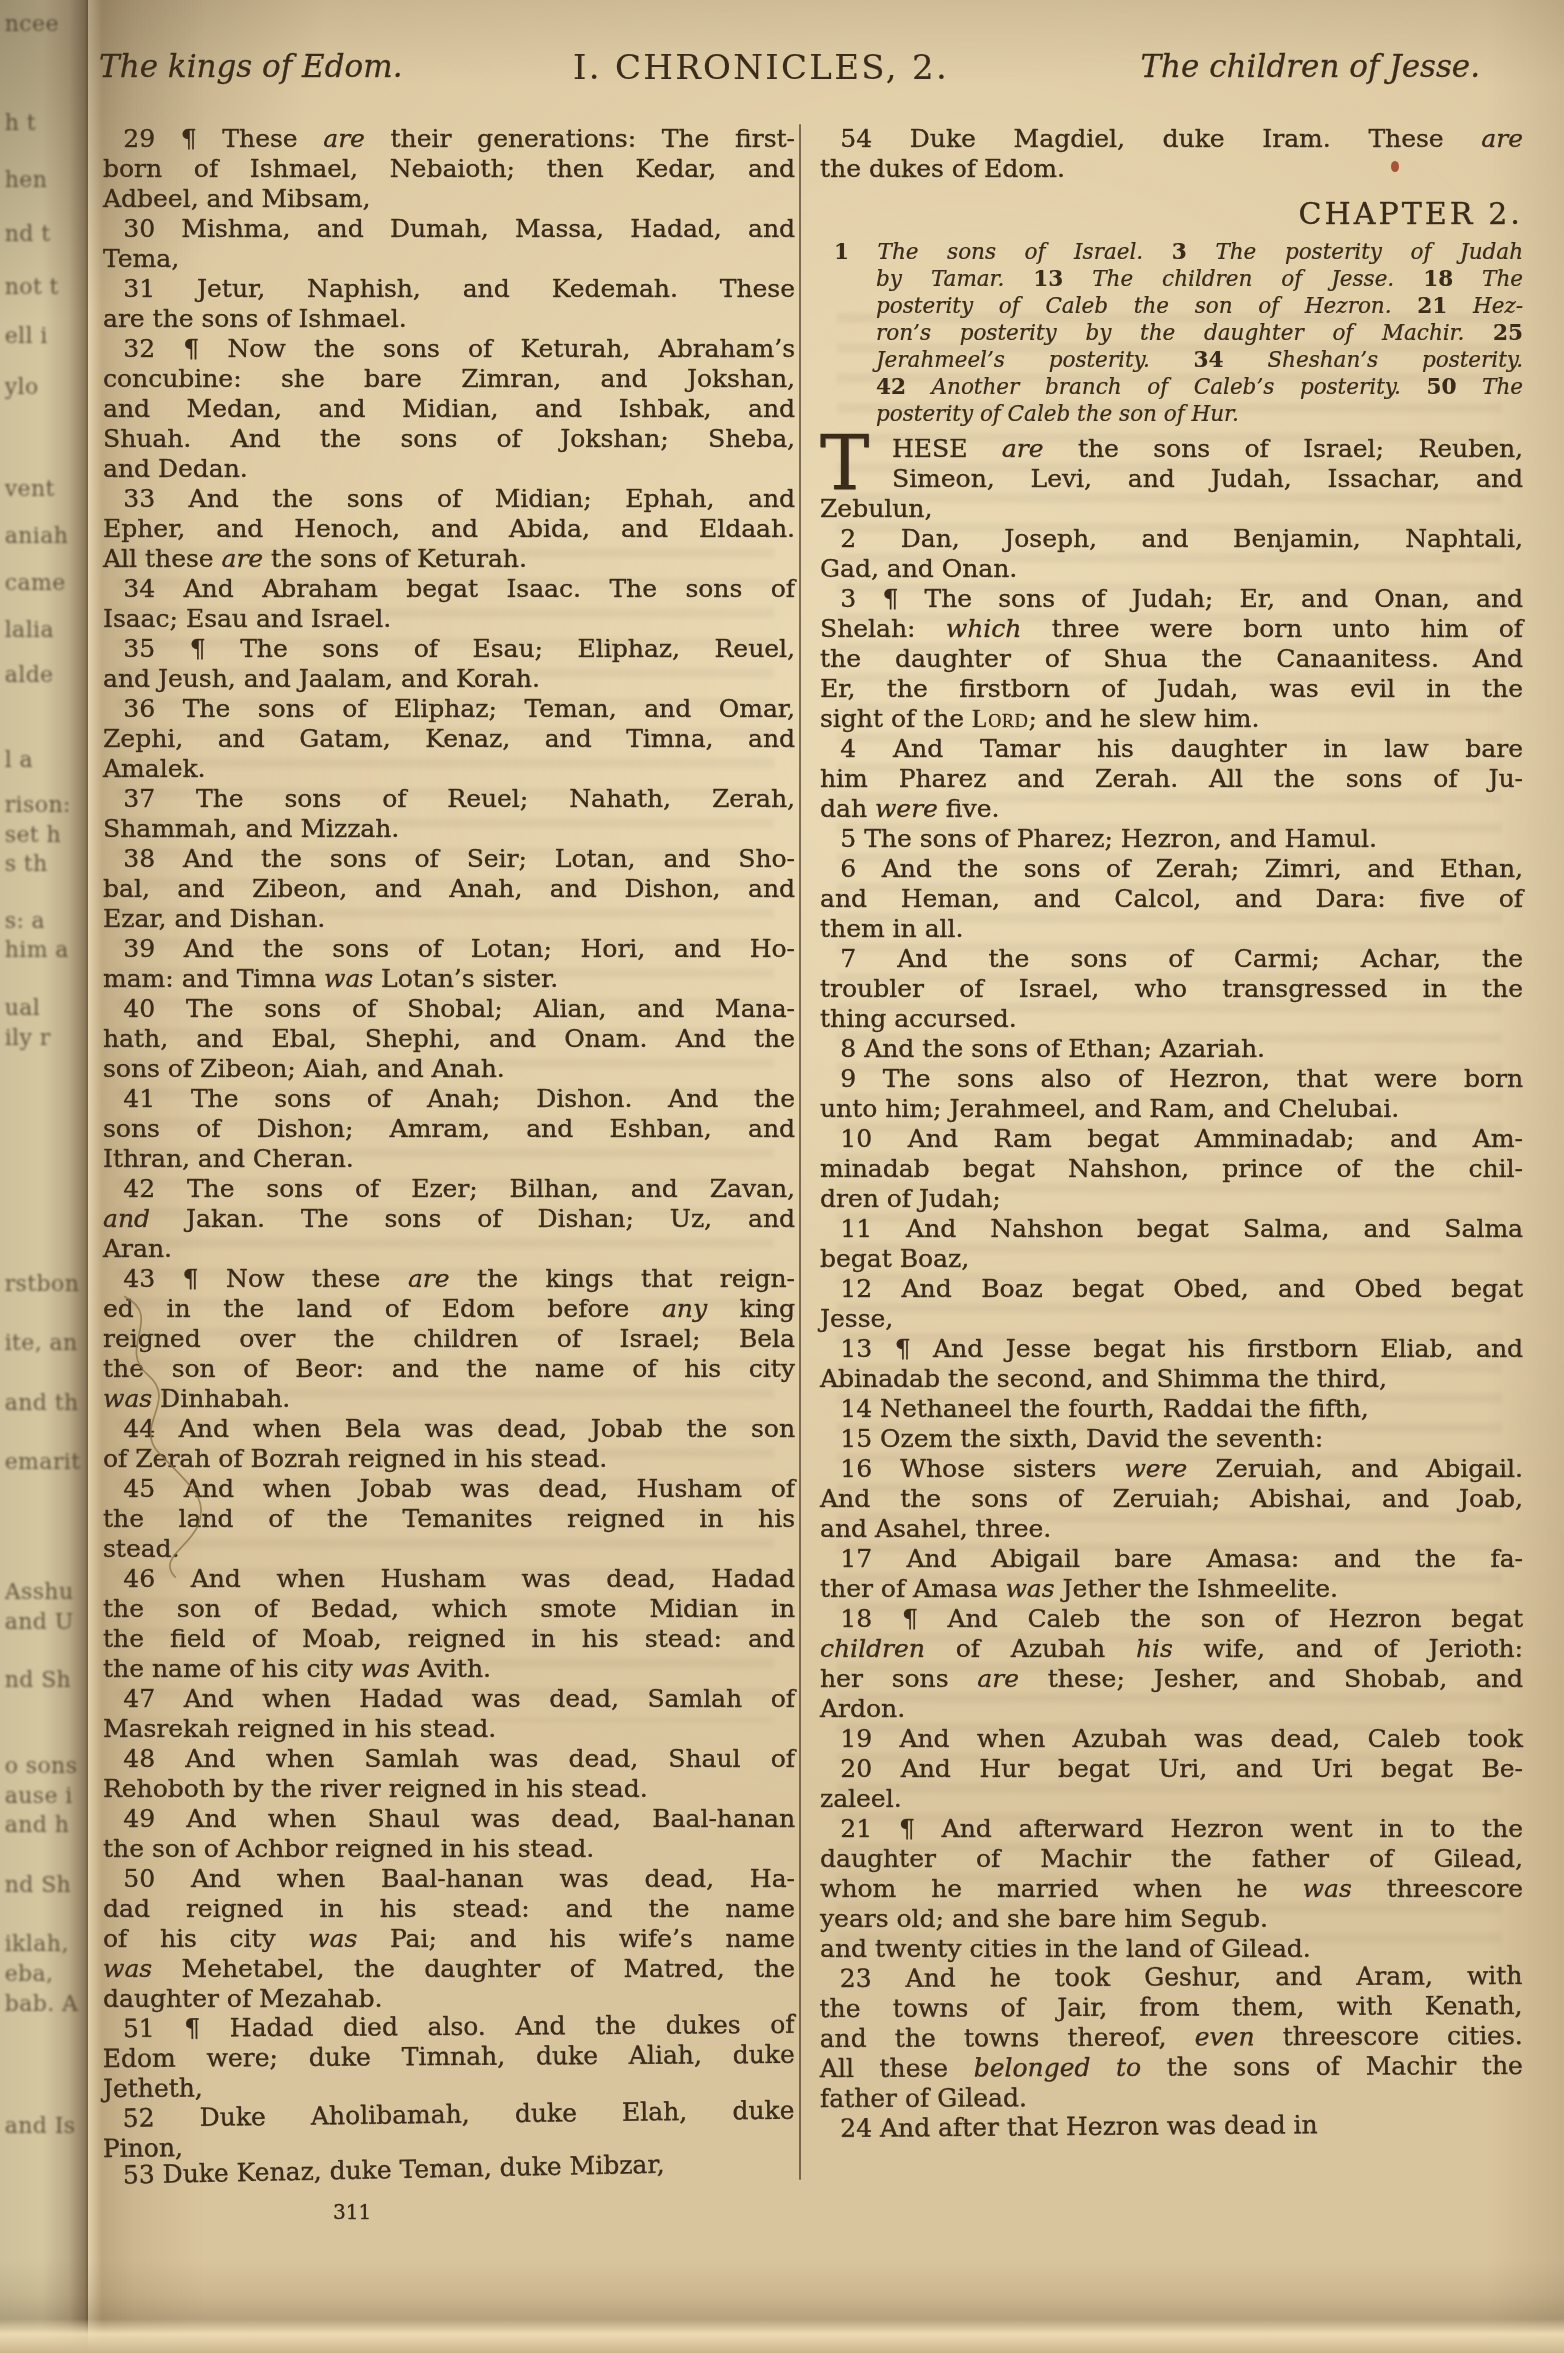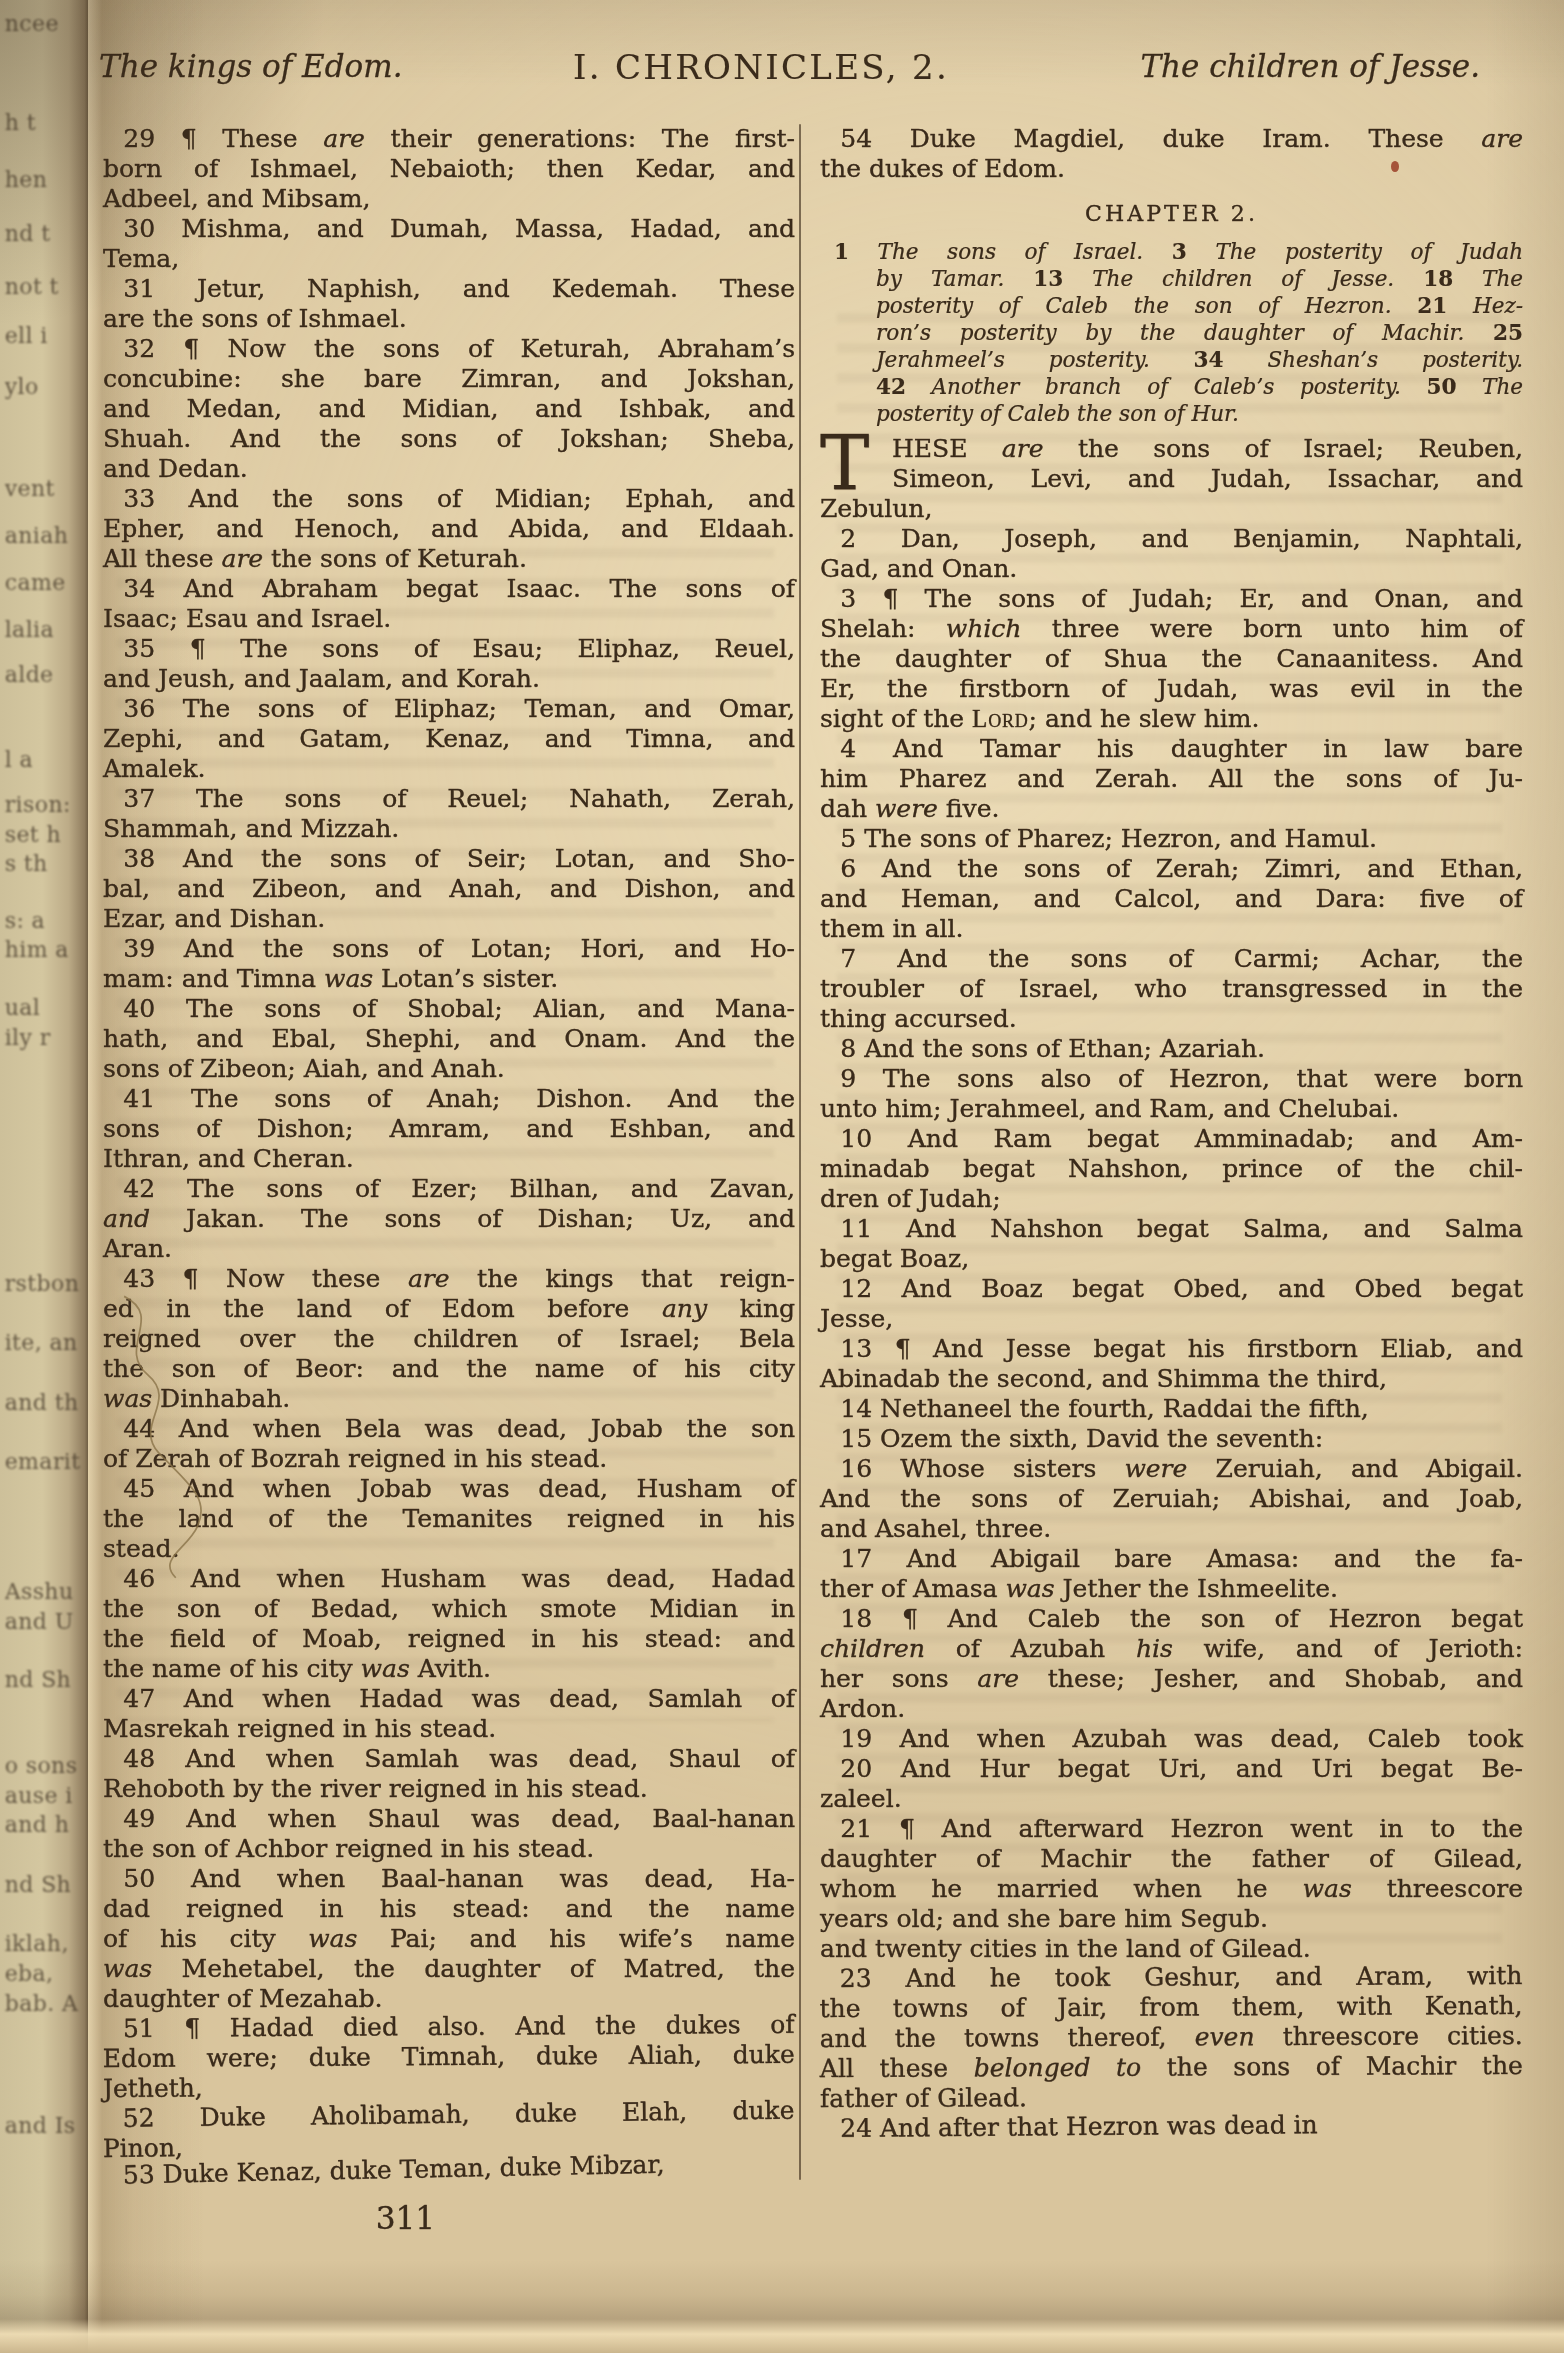--- a/index.html
+++ b/index.html
@@ -67,21 +67,21 @@
   .ln.first.dcpad{padding-left:72px;}
   .it{font-style:italic;}
   .sc{font-variant:small-caps;letter-spacing:0.8px;font-family:Liberation Serif, serif;}
   .up{font-style:normal;}
   .dcap{
     position:absolute;left:0;top:3.1px;font-size:74px;line-height:53px;
     -webkit-text-stroke:0.4px rgba(55,38,22,0.8);
     text-shadow:0.5px 0.6px 0.7px rgba(45,30,15,0.4);
   }
   .chapter-head{
-    text-align:center;font-size:22px;letter-spacing:3.1px;
+    text-align:right;font-size:30px;letter-spacing:3.1px;
     margin-top:12.5px;margin-bottom:7.8px;height:34px;line-height:34px;
     -webkit-text-stroke:0.3px rgba(55,38,22,0.8);
     text-shadow:0.3px 0.4px 0.5px rgba(45,30,15,0.35);
   }
   .summary{font-style:italic;margin-bottom:7px;}
   .sln{
     height:27px;line-height:27px;font-size:21.5px;
     text-align:justify;text-align-last:justify;white-space:nowrap;
     -webkit-text-stroke:0.2px rgba(55,38,22,0.75);
     text-shadow:0.2px 0.3px 0.5px rgba(45,30,15,0.3);
@@ -90,22 +90,22 @@
   .sln.first{padding-left:14px;}
   .sln.last{text-align-last:left;}
   .sln .up{font-weight:bold;-webkit-text-stroke:0.1px rgba(55,38,22,0.6);}
   
   .col-left .verse:nth-last-child(3){transform:rotate(-0.35deg);transform-origin:0 100%;}
   .col-left .verse:nth-last-child(2){transform:rotate(-0.7deg);transform-origin:0 100%;}
   .col-left .verse:nth-last-child(1){transform:rotate(-1.15deg) translateY(-3.1px);transform-origin:0 100%;}
   .col-right .verse:nth-last-child(2){transform:rotate(-0.25deg);transform-origin:0 100%;}
   .col-right .verse:nth-last-child(1){transform:rotate(-0.45deg);transform-origin:0 100%;}
   .page-number{
-    position:absolute;left:333px;top:2200px;width:102px;text-align:right;
-    font-size:31px;-webkit-text-stroke:0.3px rgba(55,38,22,0.8);
+    position:absolute;left:333px;top:2200px;width:102px;text-align:left;
+    font-size:20px;-webkit-text-stroke:0.3px rgba(55,38,22,0.8);
     text-shadow:0.3px 0.4px 0.5px rgba(45,30,15,0.35);
   }
   
   .ghost{
     position:absolute;pointer-events:none;opacity:0.06;
     background:repeating-linear-gradient(180deg, rgba(70,55,38,0.9) 0px, rgba(70,55,38,0.9) 10.2px, rgba(0,0,0,0) 10.2px, rgba(0,0,0,0) 30px);
     filter:blur(2px);
   }
   .ghost.gl{left:117px;top:548px;width:657px;height:1174px;}
   .ghost.gr{left:837px;top:313px;width:665px;height:1643px;}

